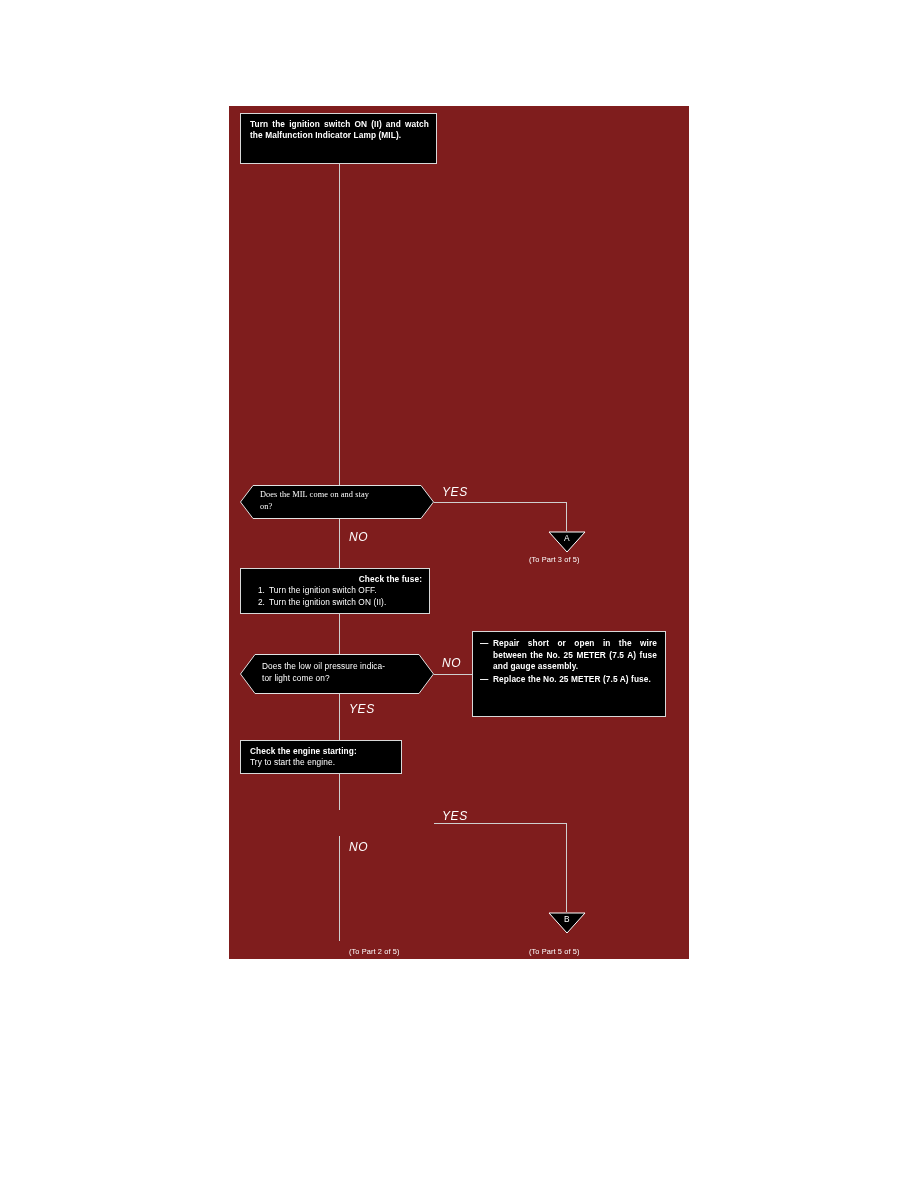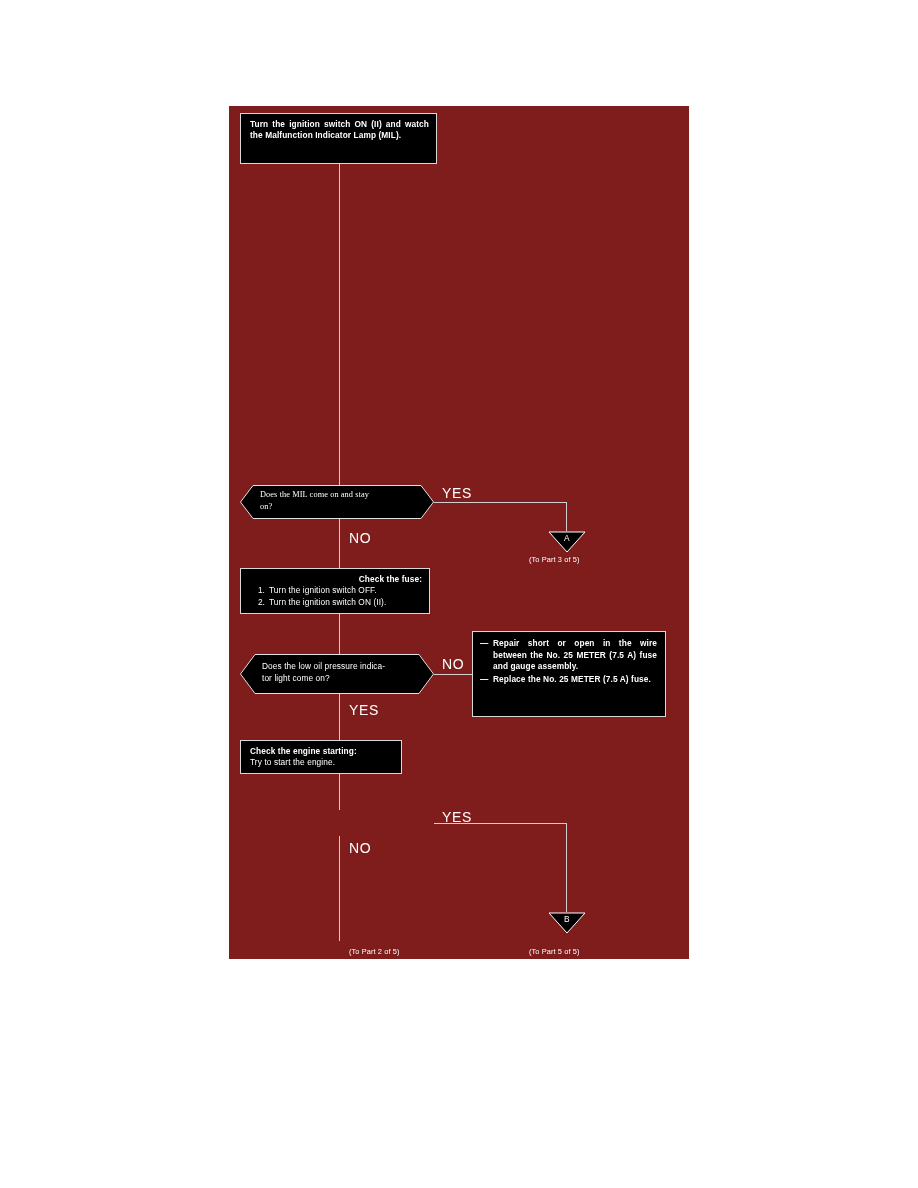--- a/index.html
+++ b/index.html
@@ -61,23 +61,24 @@
   .line {
     position: absolute;
     background: #cfcfcf;
   }
   .vline { width: 1px; }
   .hline { height: 1px; }
 
   .lbl {
     position: absolute;
     color: #ffffff;
-    font-size: 14px;
+    font-size: 12px;
     letter-spacing: 0.6px;
     white-space: nowrap;
+    font-style: italic;
   }
   .caption {
     position: absolute;
     color: #ffffff;
     font-size: 7.4px;
     white-space: nowrap;
     letter-spacing: 0.1px;
   }
   .conn {
     position: absolute;

